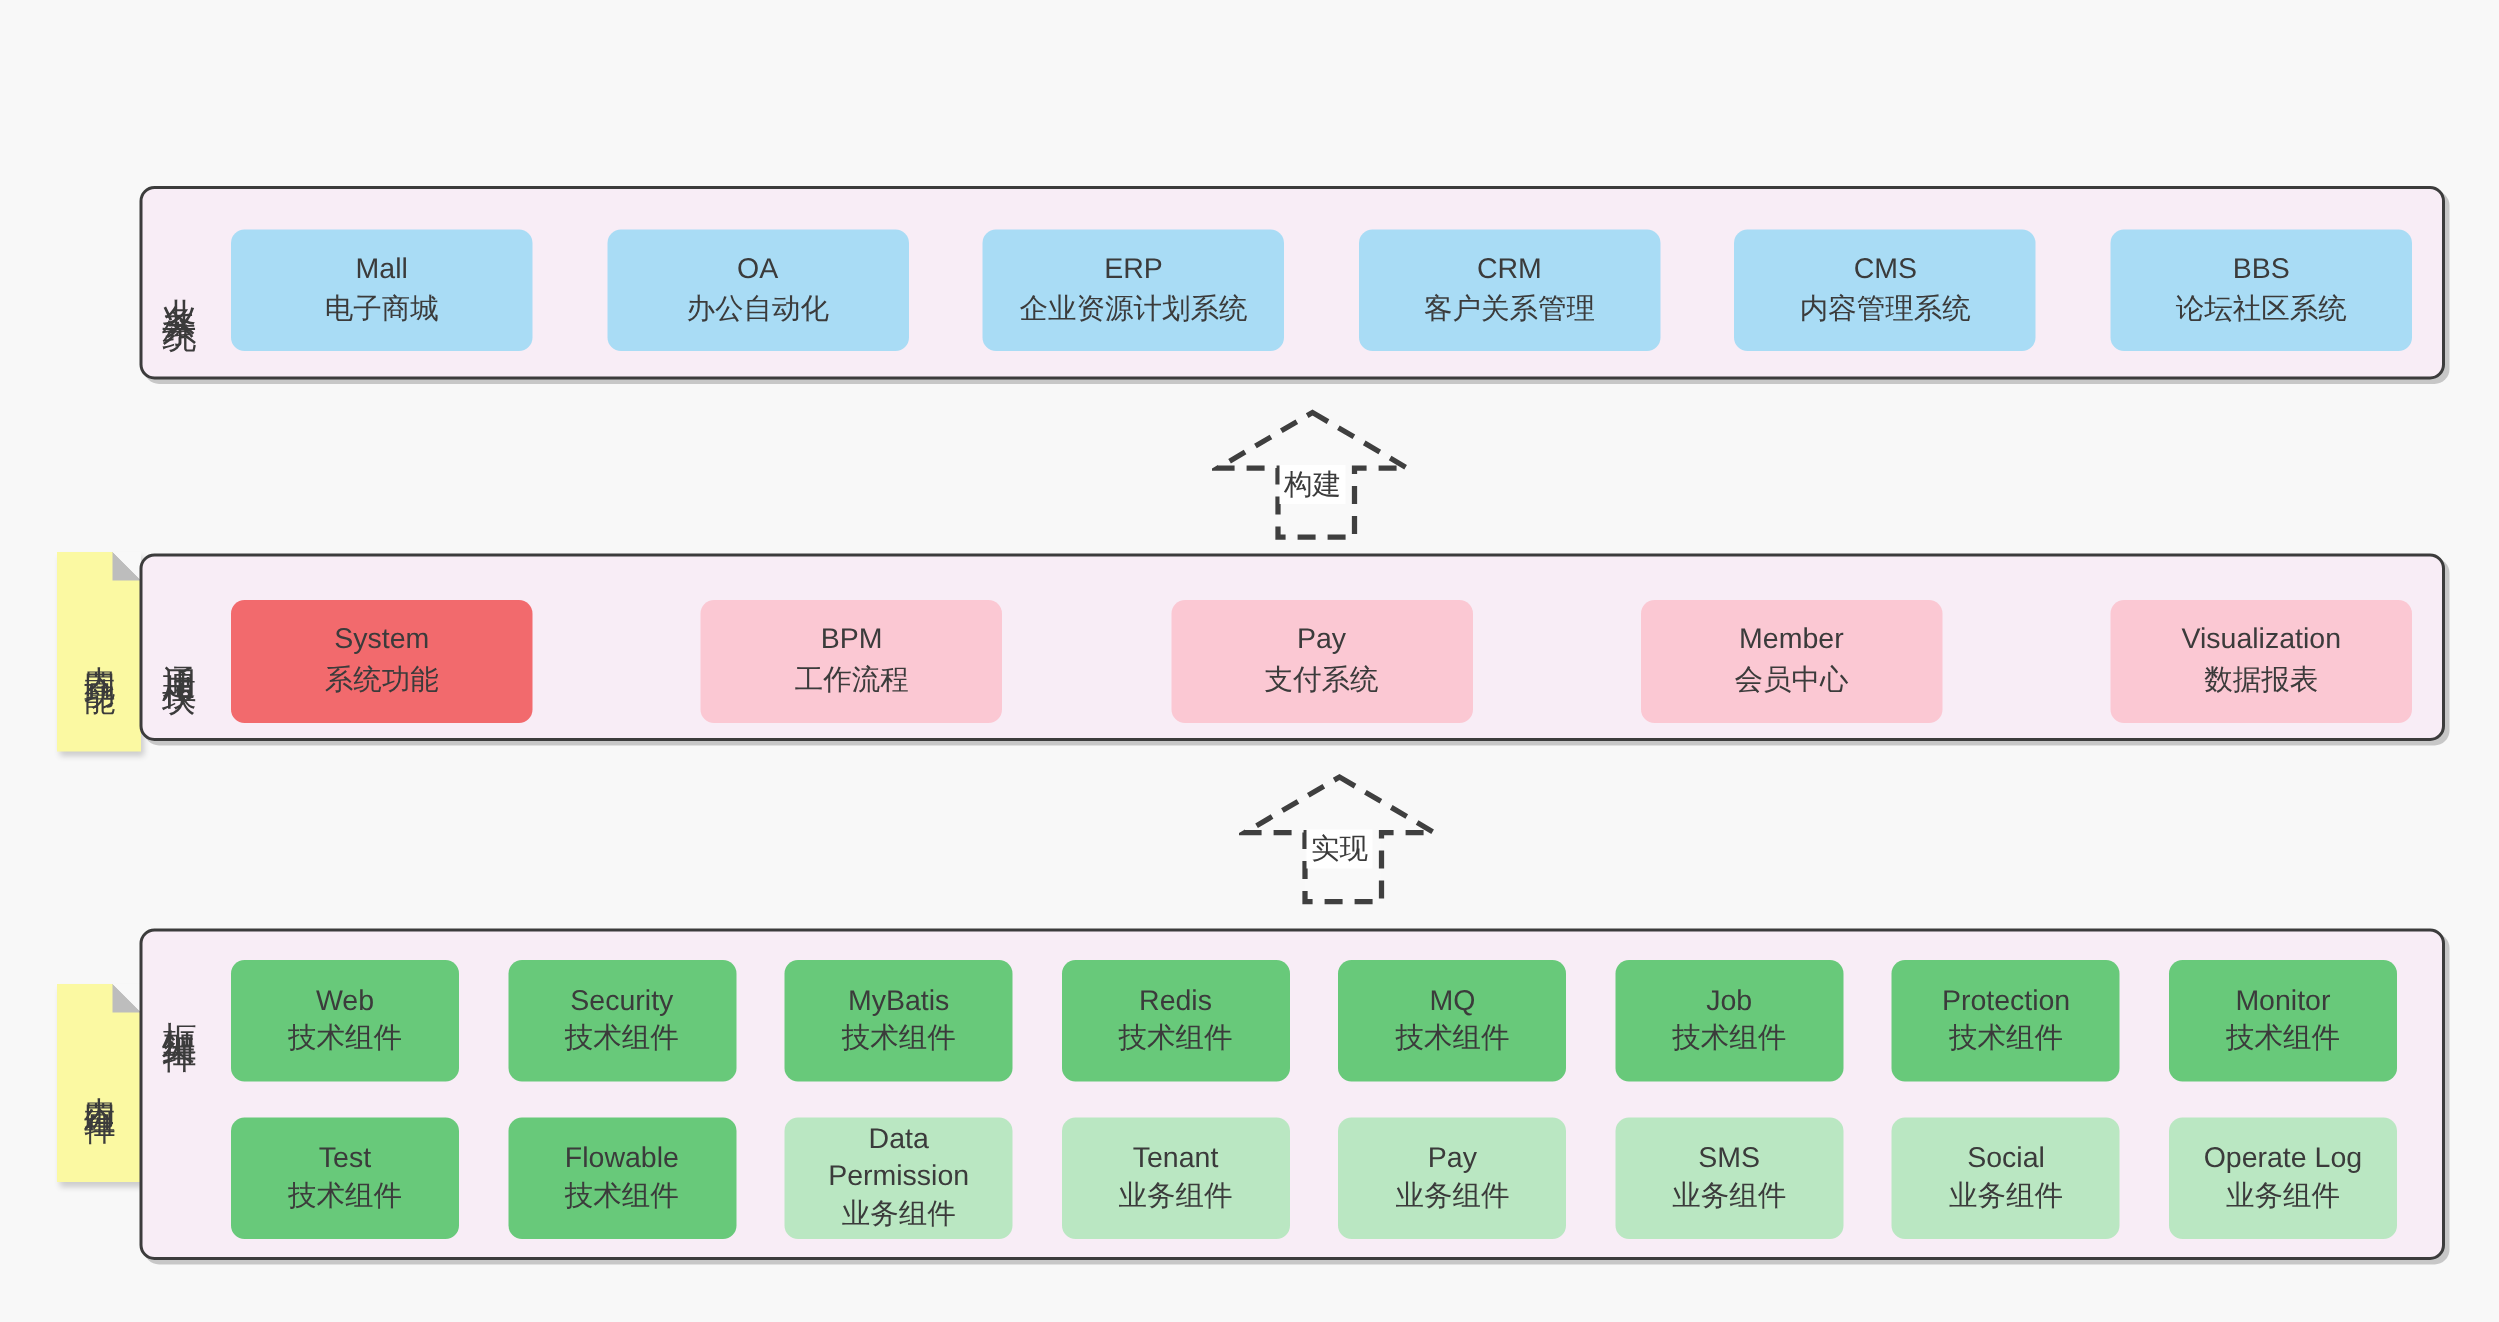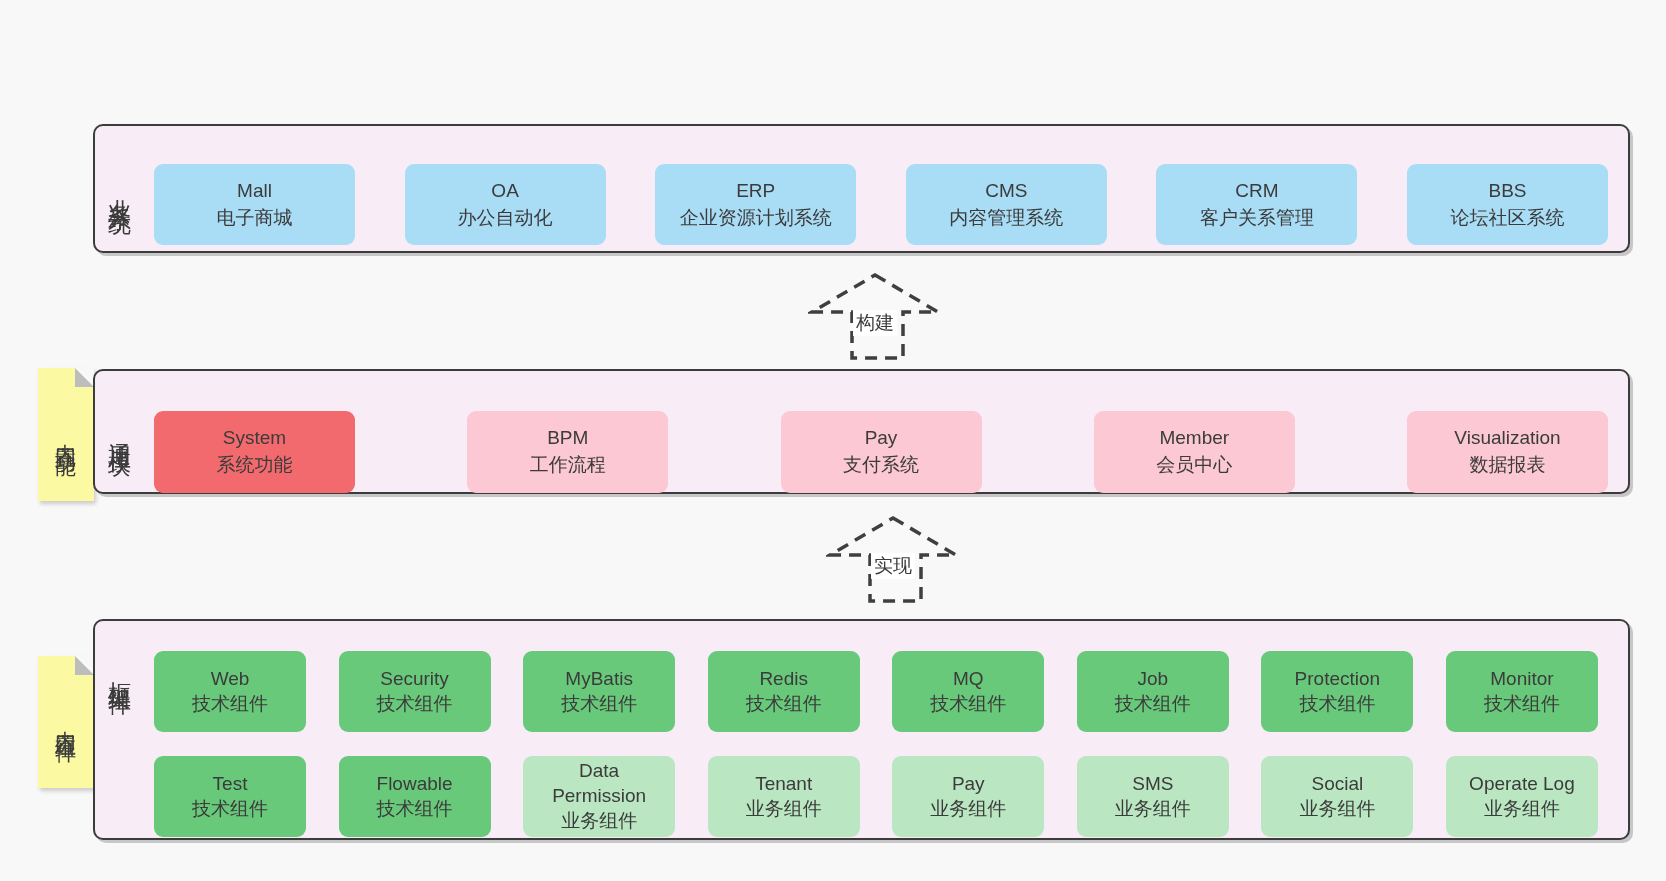--- a/index.html
+++ b/index.html
@@ -22,21 +22,21 @@
   
   .boxrow{position:absolute;left:59px;right:20px;display:flex;justify-content:space-between;}
   .layer1 .boxrow{top:27px;}
   .layer2 .boxrow{top:29px;}
   .layer3 .boxrow{left:59px;right:30px;}
   .layer3 .row1{top:19px;}
   .layer3 .row2{top:124px;}
 
   .box{height:81px;border-radius:9px;display:flex;flex-direction:column;align-items:center;
        justify-content:center;text-align:center;font-size:19px;line-height:1.42;
-       padding:2px 6px;box-sizing:border-box;margin-top:11px;}
+       padding:2px 6px;box-sizing:border-box;}
   .layer1 .box,.layer2 .box{width:201px;}
   .layer2 .box{height:82px;}
   .layer3 .box{width:152px;line-height:1.3;}
   .layer3 .bt{max-width:122px;}
 
   .blue{background:#a9dcf5;}
   .red{background:#f26a6d;}
   .pink{background:#fbc8d3;}
   .green{background:#68c97a;}
   .lightgreen{background:#bae7c2;}
@@ -82,26 +82,26 @@
       </div>
       <div class="box blue">
         <div class="bt">OA</div>
         <div class="bs">办公自动化</div>
       </div>
       <div class="box blue">
         <div class="bt">ERP</div>
         <div class="bs">企业资源计划系统</div>
       </div>
       <div class="box blue">
+        <div class="bt">CRM</div>
+        <div class="bs">客户关系管理</div>
+      </div>
+      <div class="box blue">
         <div class="bt">CMS</div>
         <div class="bs">内容管理系统</div>
-      </div>
-      <div class="box blue">
-        <div class="bt">CRM</div>
-        <div class="bs">客户关系管理</div>
       </div>
       <div class="box blue">
         <div class="bt">BBS</div>
         <div class="bs">论坛社区系统</div>
       </div>
     </div>
   </div>
 
   <div class="arrow arrow1">
     <svg viewBox="0 0 134 89">

